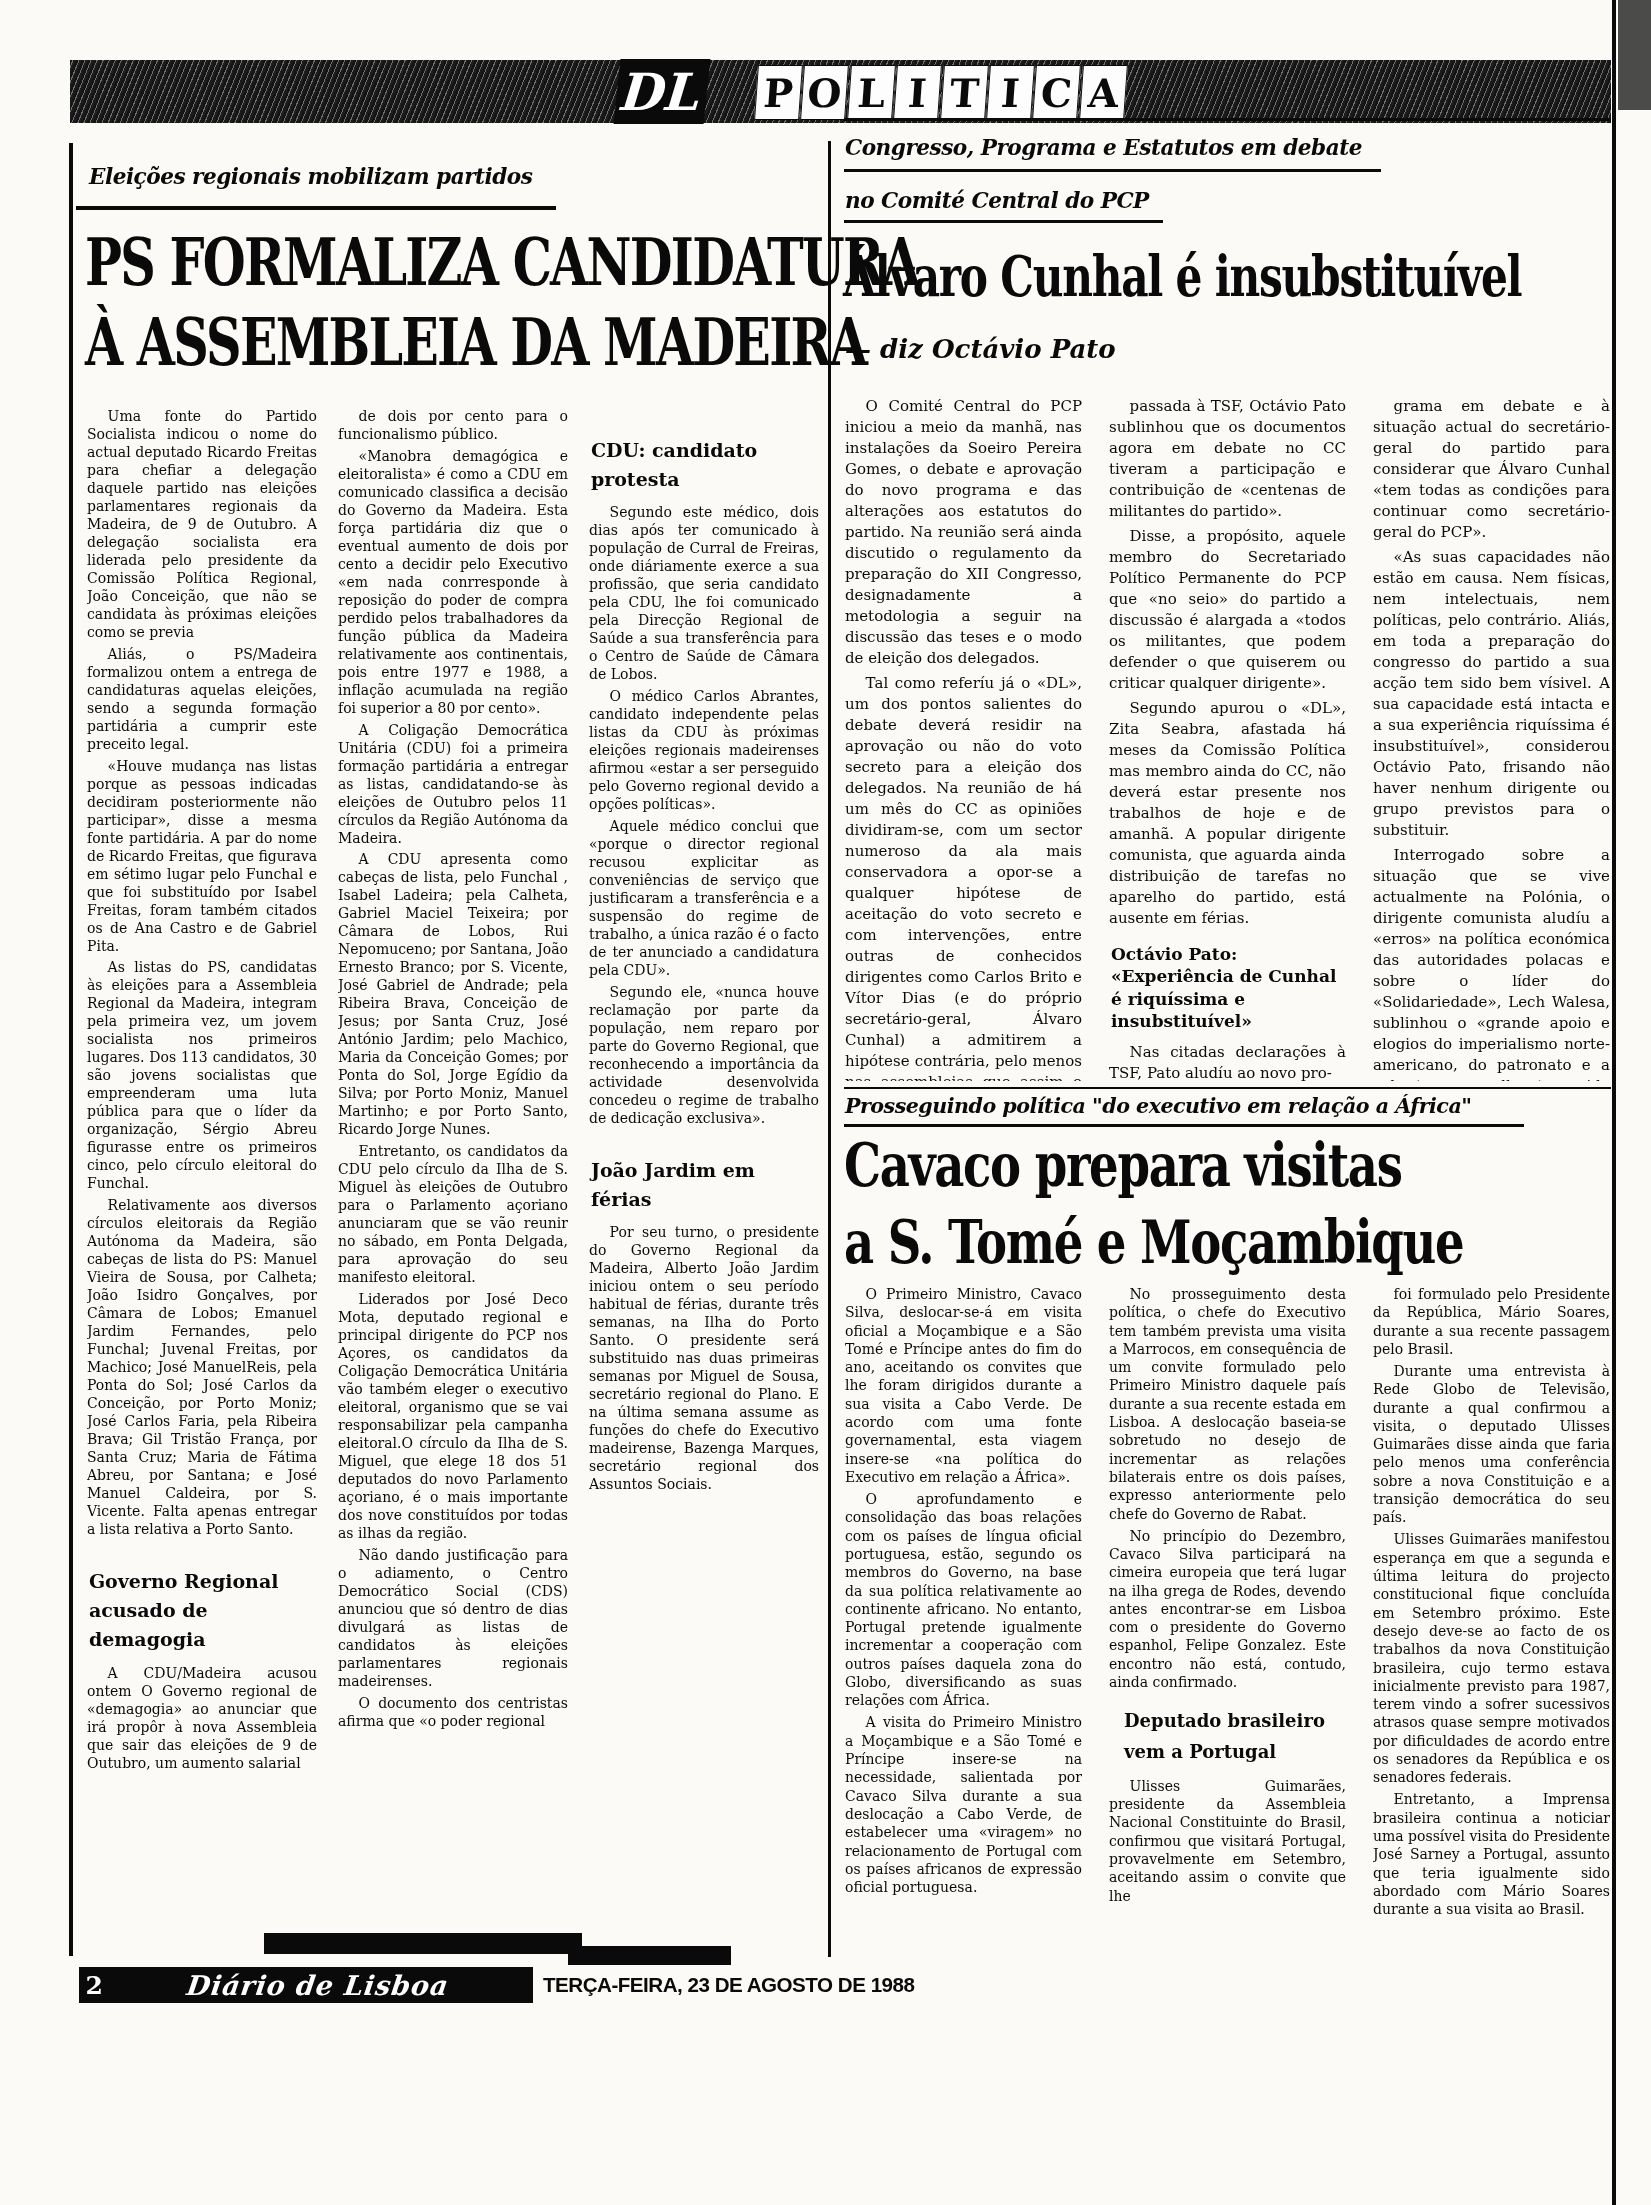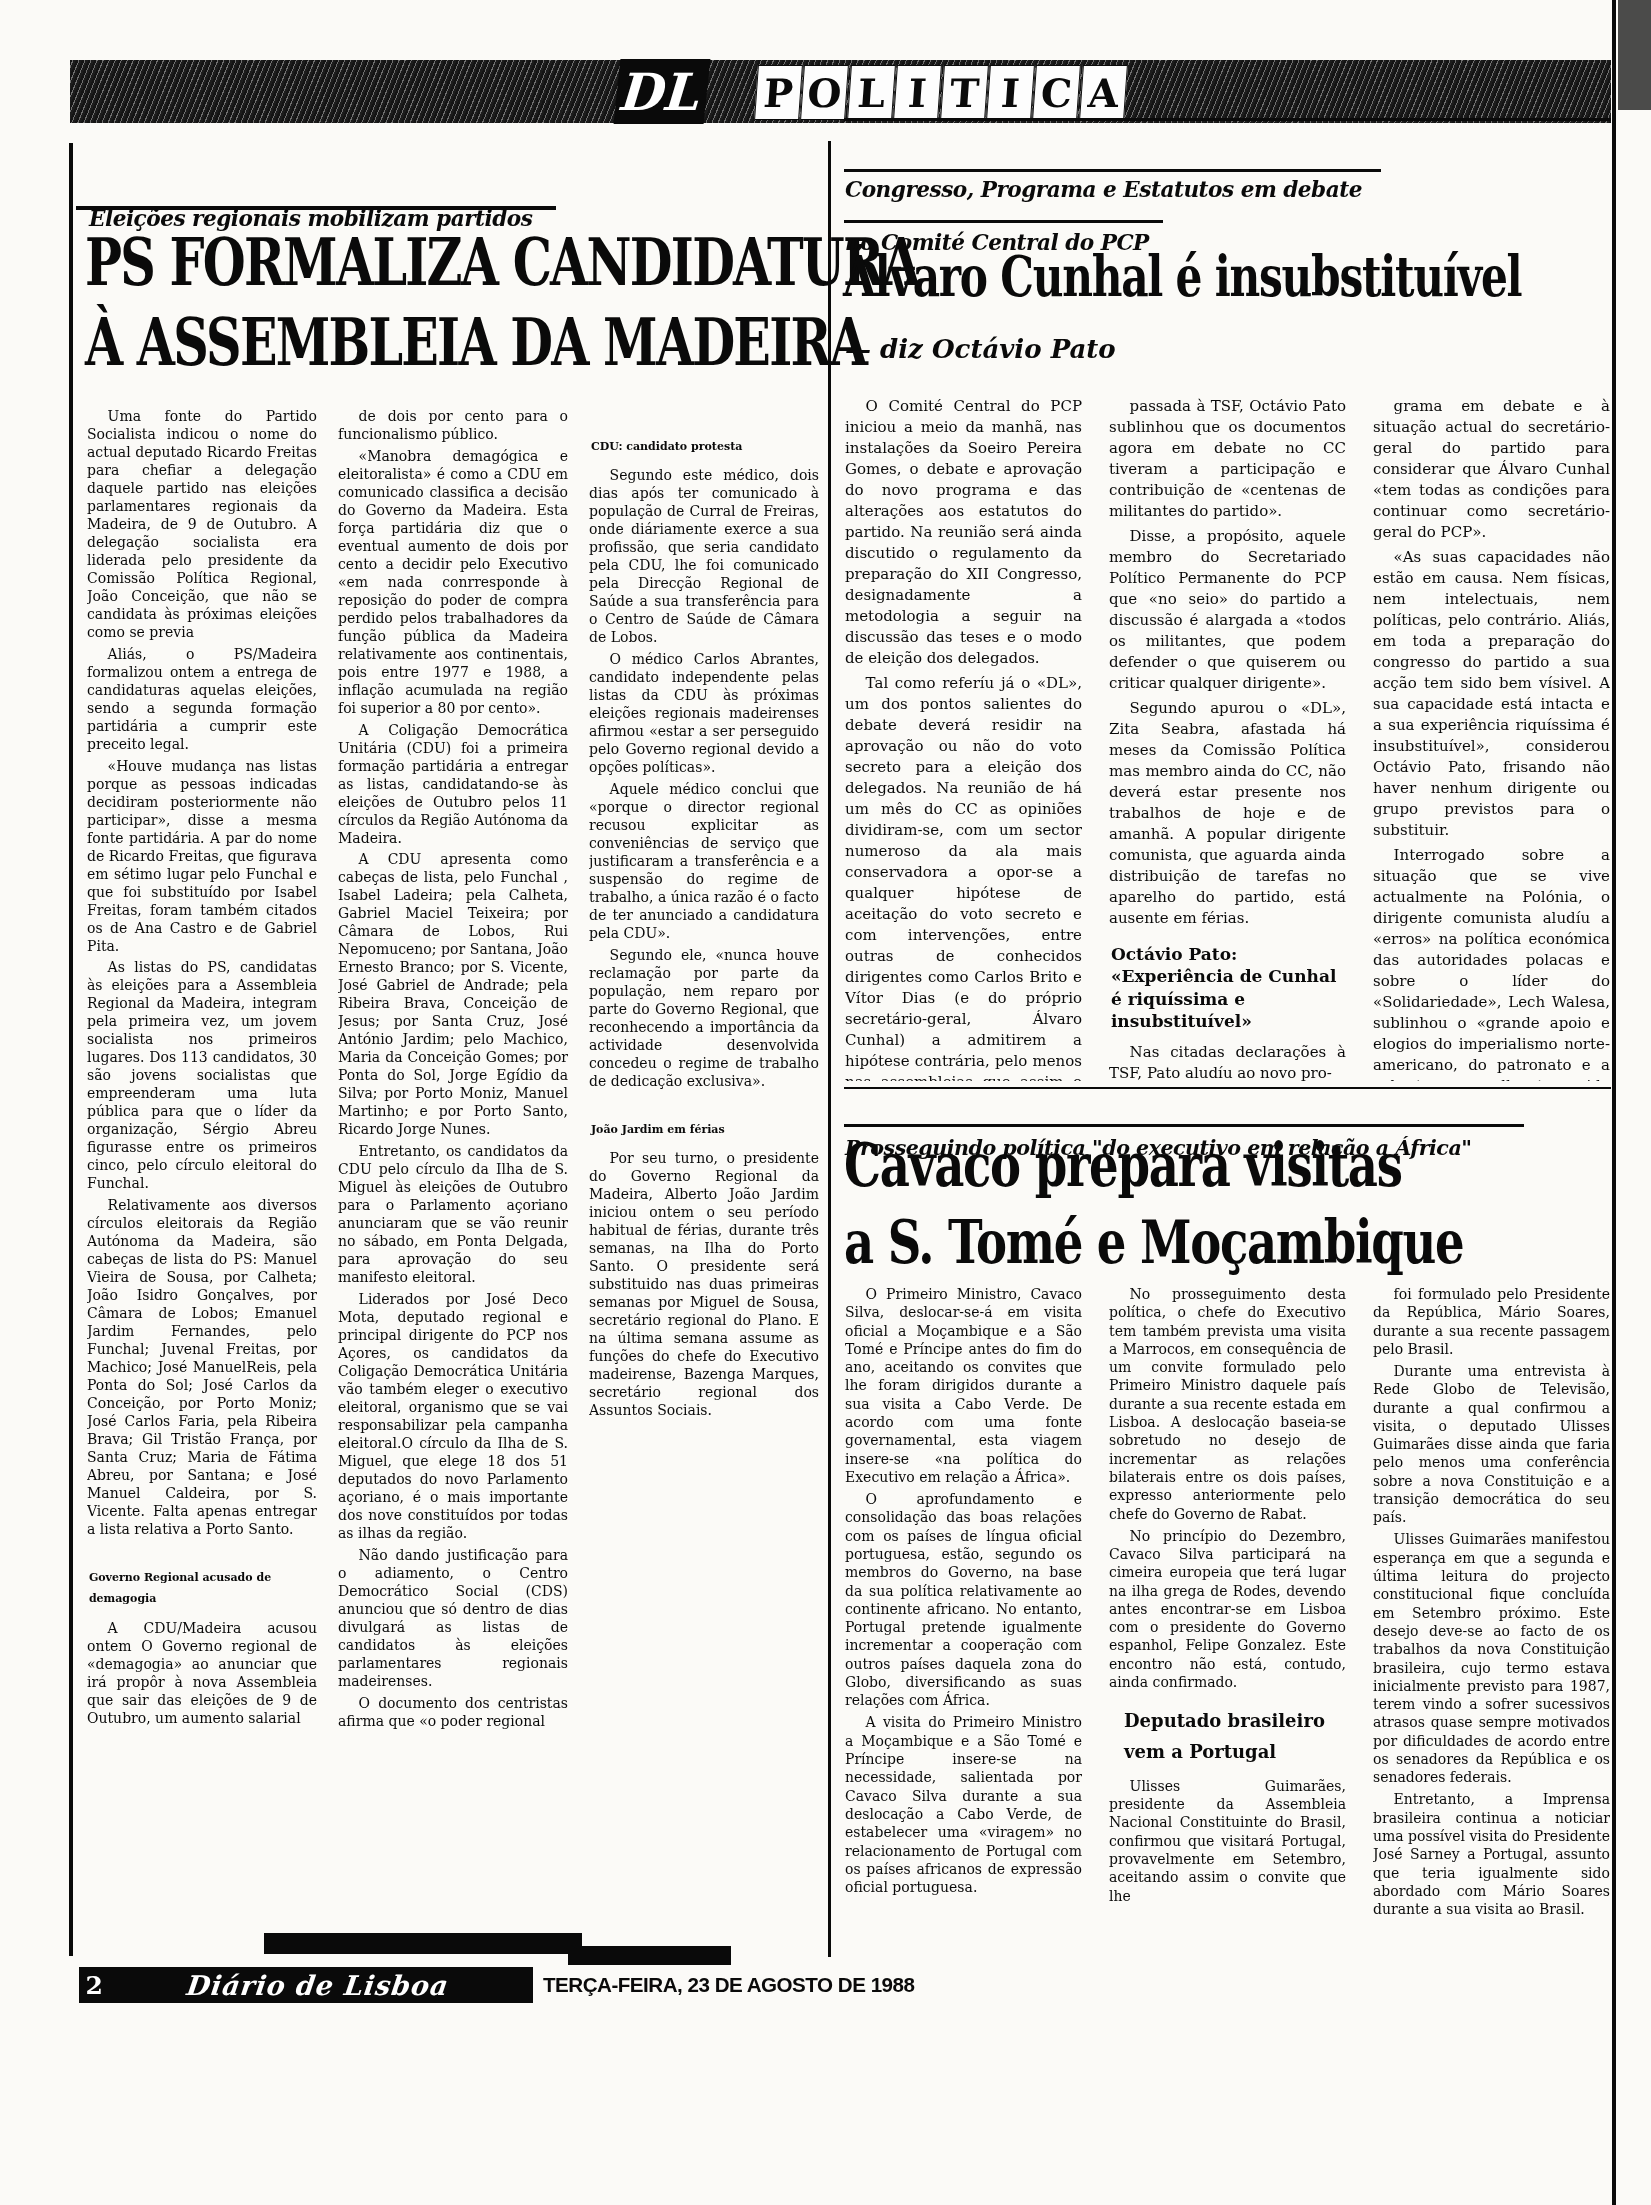--- a/index.html
+++ b/index.html
@@ -12,34 +12,34 @@
           color:#fff;display:flex;align-items:center;justify-content:center;
           font:italic bold 51px "DejaVu Serif",serif;transform:skewX(-6deg);}
   .letters{position:absolute;left:756px;top:65px;display:flex;gap:1.4px;}
   .letter-box{width:43px;height:53px;background:#fdfdfd;border:1.4px solid #0a0a0a;
           display:flex;align-items:center;justify-content:center;transform:skewX(-4deg);
           font:bold 39px "DejaVu Serif",serif;color:#0a0a0a;}
   
   .vrule,.hrule,.bar{position:absolute;background:#0a0a0a;}
   .corner-smudge{position:absolute;left:1618px;top:0;width:34px;height:110px;background:#2b2b2b;opacity:.85;}
   
-  .kicker{position:absolute;font:italic bold 21.6px/24.4px "DejaVu Serif",serif;letter-spacing:-0.5px;white-space:nowrap;margin-top:42px;}
+  .kicker{position:absolute;font:italic bold 21.6px/24.4px "DejaVu Serif",serif;letter-spacing:-0.5px;white-space:nowrap;}
   .headline{position:absolute;font-weight:bold;white-space:nowrap;transform-origin:0 0;}
   .hl-left{font-size:53px;letter-spacing:-1.9px;transform:scale(.93,1.22);}
   .hl-cunhal{font-size:47px;letter-spacing:-1.4px;transform:scale(.90,1.18);}
   .hl-cavaco{font-size:49px;letter-spacing:-1.4px;transform:scale(.95,1.22);}
   .sub-dek{position:absolute;font:italic bold 26px "DejaVu Serif",serif;}
   
   .cols{position:absolute;display:flex;}
   .col{overflow:hidden;}
   .body-p{margin:0 0 3.8px 0;text-align:justify;text-indent:20.6px;}
   .col-subhead{font-weight:bold;margin:14px 0 9.4px 1.9px;}
   .bodyA .col{width:230px;margin-right:21px;}
   .bodyA .body-p{font:14px/18px "DejaVu Serif",serif;}
-  .bodyA .col-subhead{font-size:11px;line-height:21px;margin-top:29px;}
+  .bodyA .col-subhead{font-size:19px;line-height:29px;margin-top:29px;}
   .bodyB .col{width:237px;margin-right:27px;}
   .bodyB .body-p{font:15px/21px "DejaVu Serif",serif;}
   .bodyB .col-subhead{font-size:17px;line-height:22.5px;}
   .bodyC .col{width:237px;margin-right:27px;}
   .bodyC .body-p{font:14px/18.3px "DejaVu Serif",serif;}
   .bodyC .col-subhead{font-size:18px;line-height:31px;margin-left:15px;}
   .col:last-child{margin-right:0;}
   
   .footer-bar{position:absolute;left:79px;top:1967px;width:454px;height:36px;background:#0a0a0a;
               display:flex;align-items:center;}

